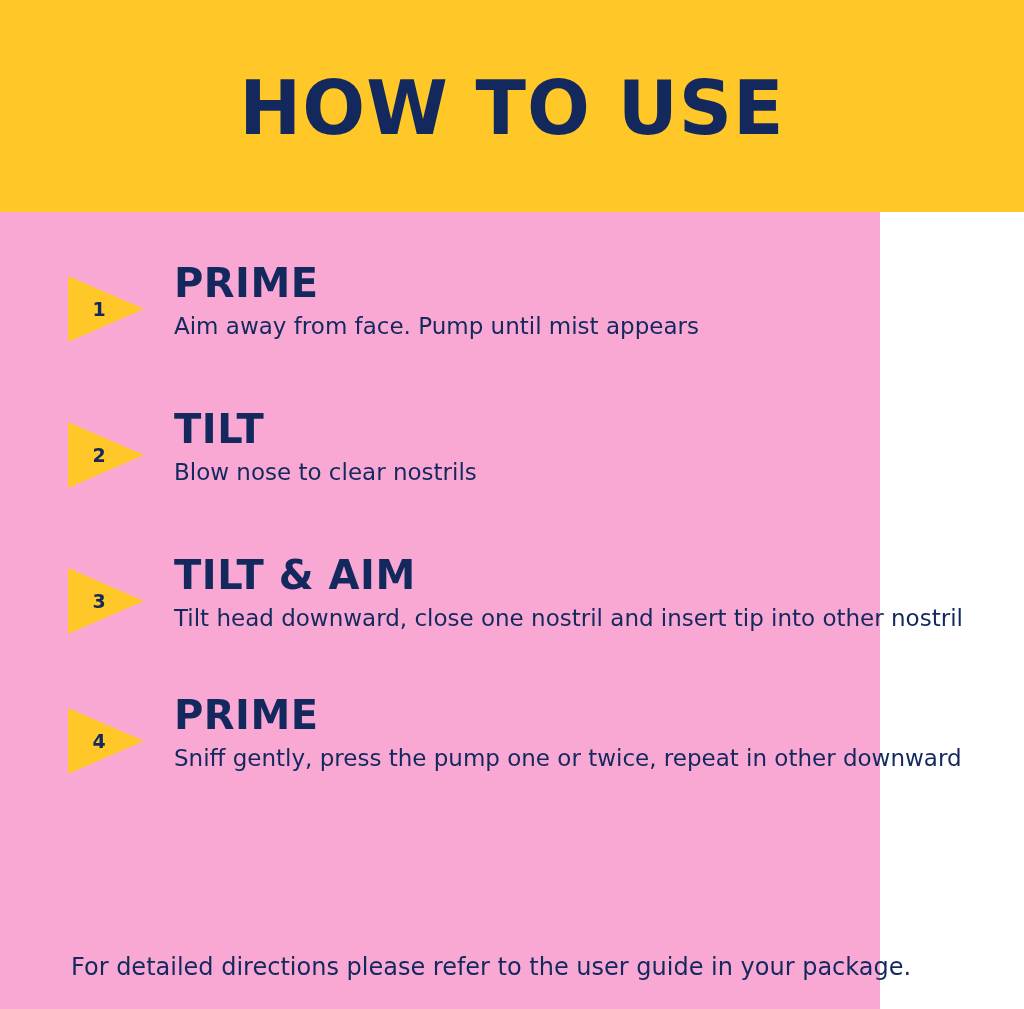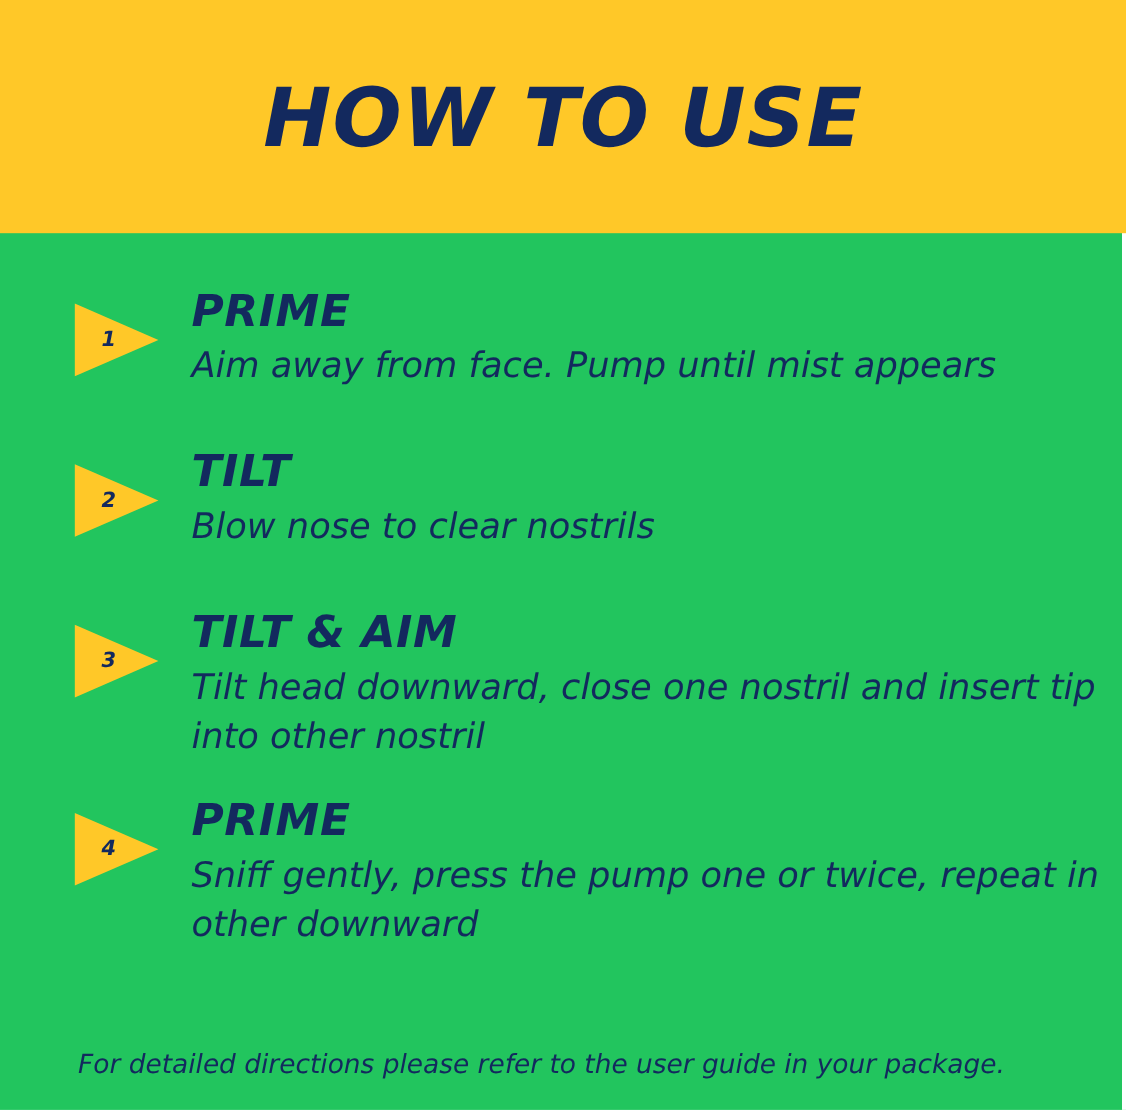--- a/index.html
+++ b/index.html
@@ -9,24 +9,23 @@
   body {
     width: 1024px;
     height: 1009px;
     background: #ffffff;
     font-family: "DejaVu Sans", sans-serif;
     overflow: hidden;
   }
 
   .page {
     position: relative;
-    width: 1020px;
+    width: 880px;
     height: 1009px;
-    background: #22c55e;
-    font-style: italic;
+    background: #f9a8d4;
   }
 
   
   .header-banner {
     position: absolute;
     top: 0;
     left: 0;
     width: 1024px;
     height: 212px;
     background: #ffc828;
@@ -102,21 +101,21 @@
     font-size: 40px;
     letter-spacing: 0.5px;
     color: #13295e;
     line-height: 1.05;
     margin: 0 0 6px 0;
   }
 
   .step-desc {
     font-family: "DejaVu Sans", sans-serif;
     font-weight: normal;
-    font-size: 32px;
+    font-size: 23px;
     color: #13295e;
     line-height: 1.42;
     margin: 0;
     max-width: 830px;
   }
 
   
   .step.s1 { margin-bottom: 38px; }
   .step.s2 { margin-bottom: 38px; }
   .step.s3 { margin-bottom: 32px; }

